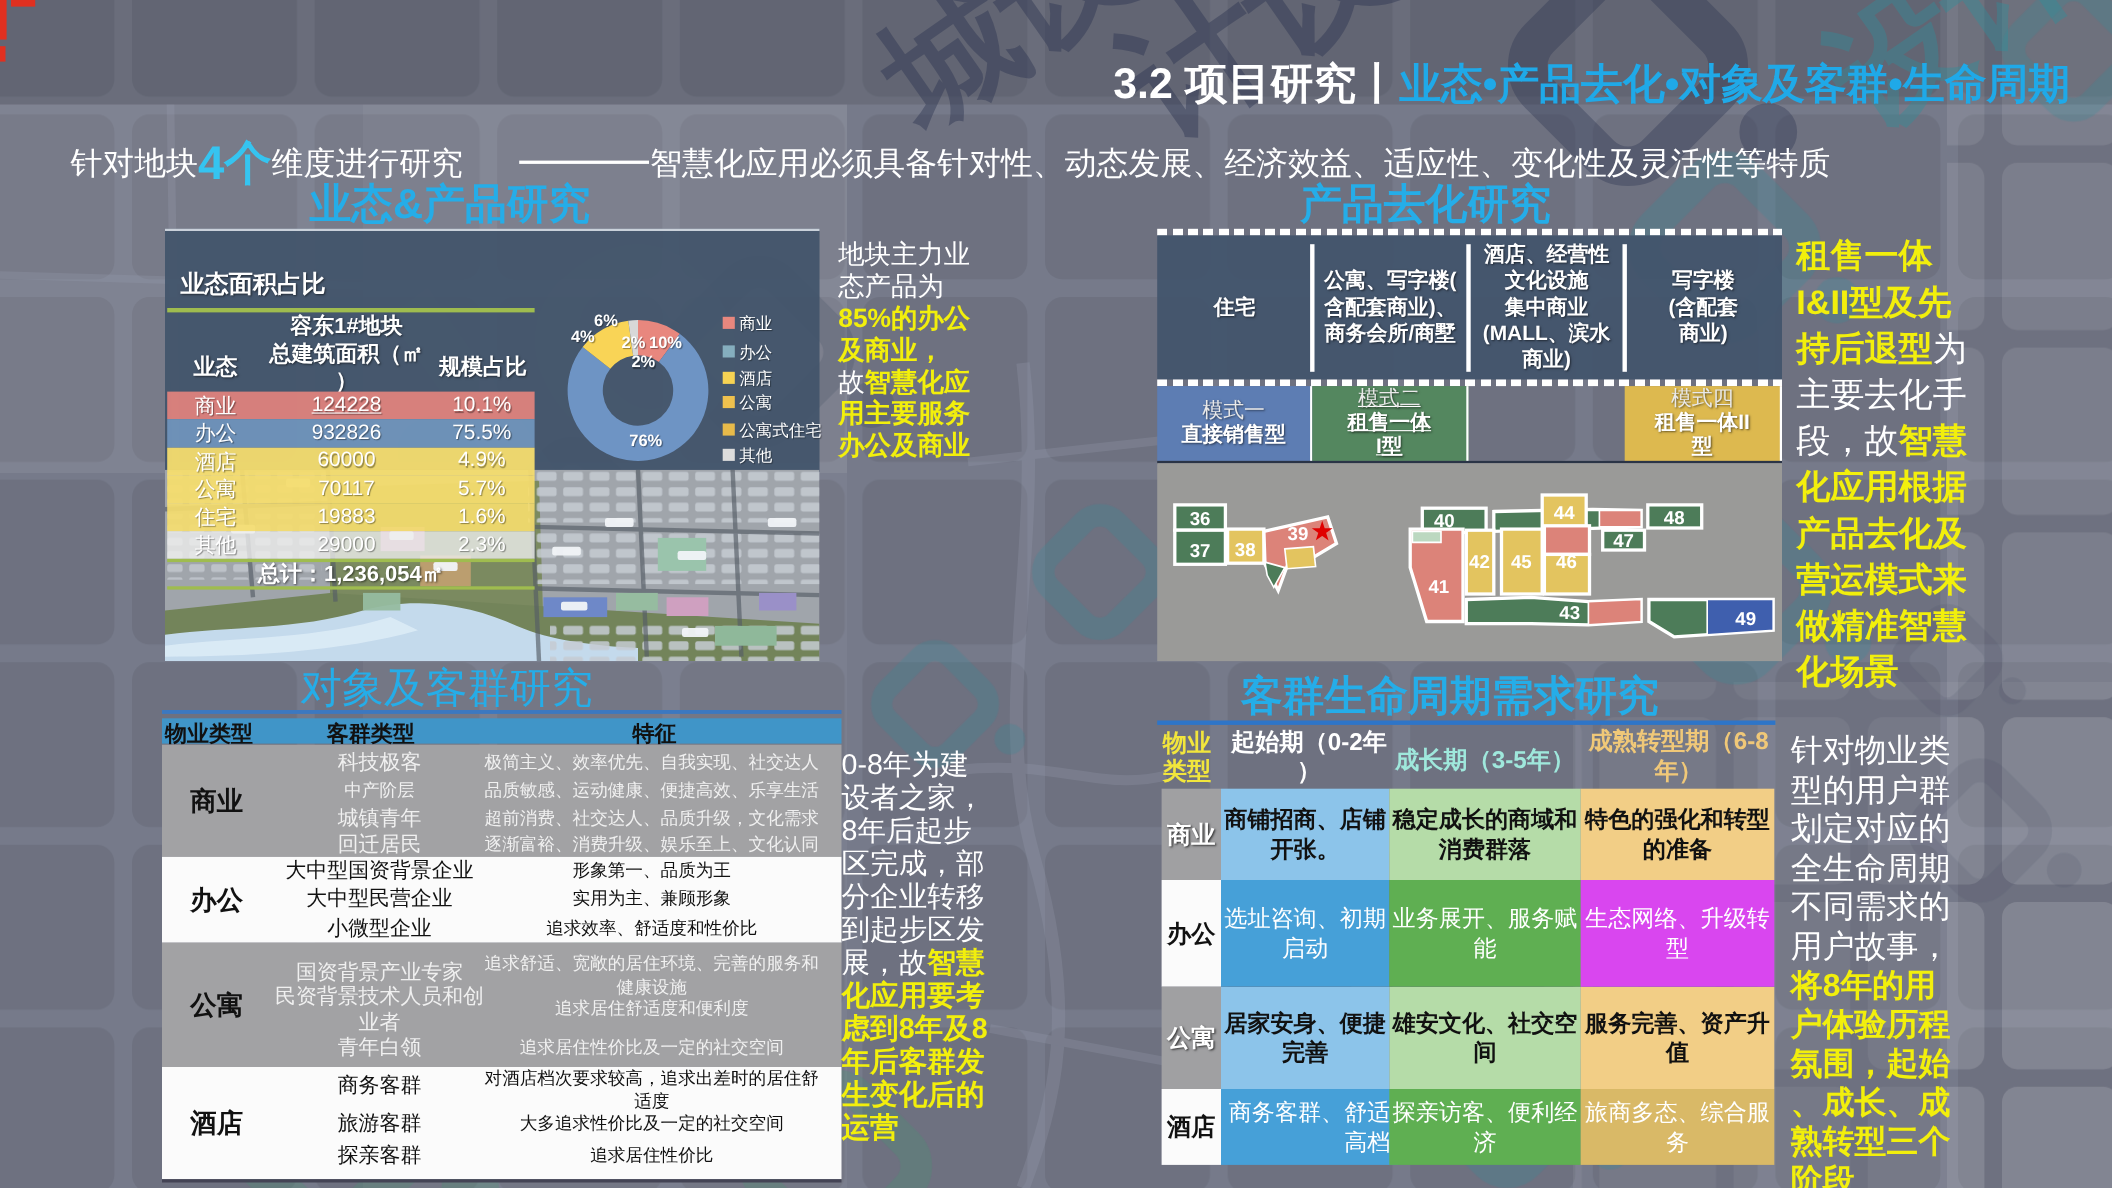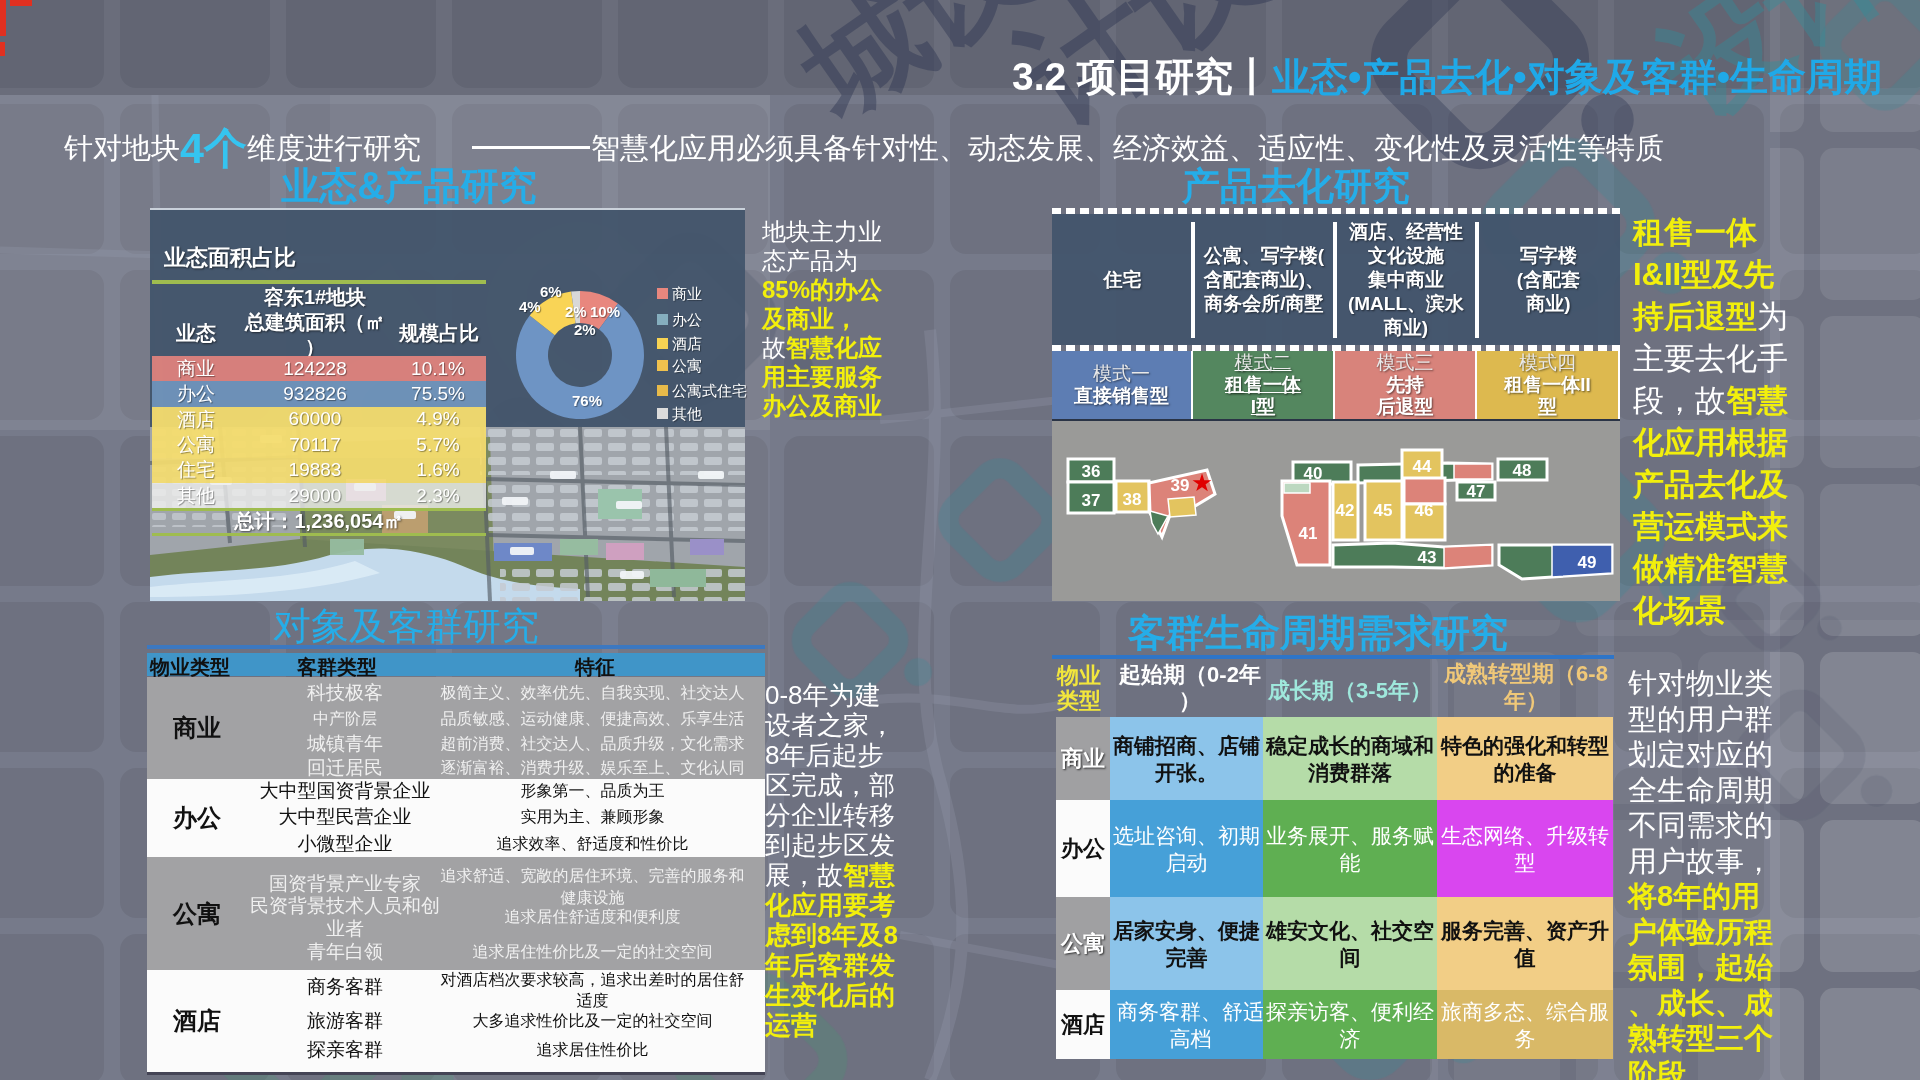--- a/index.html
+++ b/index.html
@@ -177,21 +177,21 @@
 <div class="abs" style="left:152px;top:280px;width:334px;height:4px;background:#9fbc4f;"></div>
 
 <div class="abs ctr w sh" style="left:152px;top:318px;width:88px;height:30px;font-size:20px;font-weight:bold;">业态</div>
 <div class="abs ctr w sh" style="left:240px;top:285px;width:150px;height:74px;font-size:20px;font-weight:bold;line-height:25px;">容东1#地块<br>总建筑面积（㎡<br>）</div>
 <div class="abs ctr w sh" style="left:390px;top:318px;width:98px;height:30px;font-size:20px;font-weight:bold;">规模占比</div>
 
 <div class="abs" style="left:152px;top:356px;width:334px;height:152px;">
 
 <div class="abs" style="left:0;top:0.0px;width:334px;height:25.4px;background:rgba(222,130,124,0.95);"></div>
 <div class="abs ctr w shs" style="left:0;top:0.0px;width:88px;height:25.4px;font-size:19px;">商业</div>
-<div class="abs ctr w shs" style="left:88px;top:0.0px;width:150px;height:25.4px;font-size:19px;">124228</div>
+<div class="abs ctr w shs" style="left:88px;top:0.0px;width:150px;height:25.4px;font-size:19px;text-decoration:underline;">124228</div>
 <div class="abs ctr w shs" style="left:238px;top:0.0px;width:96px;height:25.4px;font-size:19px;">10.1%</div>
 
 <div class="abs" style="left:0;top:25.4px;width:334px;height:25.4px;background:rgba(112,147,186,0.95);"></div>
 <div class="abs ctr w shs" style="left:0;top:25.4px;width:88px;height:25.4px;font-size:19px;">办公</div>
 <div class="abs ctr w shs" style="left:88px;top:25.4px;width:150px;height:25.4px;font-size:19px;">932826</div>
 <div class="abs ctr w shs" style="left:238px;top:25.4px;width:96px;height:25.4px;font-size:19px;">75.5%</div>
 
 <div class="abs" style="left:0;top:50.8px;width:334px;height:25.4px;background:rgba(244,220,110,0.95);"></div>
 <div class="abs ctr w shs" style="left:0;top:50.8px;width:88px;height:25.4px;font-size:19px;">酒店</div>
 <div class="abs ctr w shs" style="left:88px;top:50.8px;width:150px;height:25.4px;font-size:19px;">60000</div>
@@ -271,23 +271,20 @@
 <div class="abs" style="left:1052px;top:345px;width:568px;height:6px;background-image:repeating-linear-gradient(90deg,#fff 0 9px,transparent 9px 14px);"></div>
 
 <div class="abs ctr w sh" style="left:1052px;top:351px;width:141px;height:68px;background:#5d7db3;font-size:19px;line-height:22px;border-right:2px solid #fff;box-sizing:border-box;">
       <span style="display:block;width:100%;text-align:center;"><span style="font-weight:normal;color:#e9e9e9;">模式一</span><br><b>直接销售型</b></span>
     </div>
 
 <div class="abs ctr w sh" style="left:1193px;top:351px;width:142px;height:68px;background:#54875f;font-size:19px;line-height:22px;border-right:2px solid #fff;box-sizing:border-box;">
       <span style="display:block;width:100%;text-align:center;text-decoration:underline;"><span style="font-weight:normal;color:#e9e9e9;">模式二</span><br><b>租售一体</b><br><b>I型</b></span>
     </div>
 
-<div class="abs ctr w sh" style="left:1335px;top:351px;width:142px;height:68px;background:#d8837b;font-size:19px;line-height:22px;border-right:2px solid #fff;box-sizing:border-box;">
-      <span style="display:block;width:100%;text-align:center;"><span style="font-weight:normal;color:#e9e9e9;">模式三</span><br><b>先持</b><br><b>后退型</b></span>
-    </div>
 
 <div class="abs ctr w sh" style="left:1477px;top:351px;width:143px;height:68px;background:#ddb94f;font-size:19px;line-height:22px;border-right:2px solid #fff;box-sizing:border-box;">
       <span style="display:block;width:100%;text-align:center;"><span style="font-weight:normal;color:#e9e9e9;">模式四</span><br><b>租售一体II</b><br><b>型</b></span>
     </div>
 <div class="abs" style="left:1052px;top:419px;width:568px;height:3px;background:#2a3446;"></div>
 
 <div class="abs" style="left:1052px;top:421px;width:568px;height:180px;background:#9a9a98;"></div>
 <svg class="abs" style="left:1052px;top:421px" width="568" height="180" viewBox="0 0 568 180">
 <g stroke="#fff" stroke-width="3" font-family="'Liberation Sans',sans-serif" font-weight="bold" font-size="17" text-anchor="middle">
 
@@ -418,19 +415,19 @@
 <div class="abs ctr" style="left:1110px;top:800px;width:153px;height:97px;background:#46a0d8;color:#fff;font-size:21px;font-weight:normal;line-height:27px;">选址咨询、初期<br>启动</div>
 <div class="abs ctr" style="left:1263px;top:800px;width:174px;height:97px;background:#5faf52;color:#fff;font-size:21px;font-weight:normal;line-height:27px;">业务展开、服务赋<br>能</div>
 <div class="abs ctr" style="left:1437px;top:800px;width:176px;height:97px;background:#d946ef;color:#fff;font-size:21px;font-weight:normal;line-height:27px;">生态网络、升级转<br>型</div>
 
 <div class="abs ctr" style="left:1056px;top:897px;width:54px;height:93px;background:#a0a0a2;color:#fff;font-size:22px;font-weight:bold;text-shadow:1px 1px 2px rgba(0,0,0,.7);">公寓</div>
 <div class="abs ctr" style="left:1263px;top:897px;width:174px;height:93px;background:#b5dca8;color:#111;font-size:21px;font-weight:bold;line-height:27px;">雄安文化、社交空<br>间</div>
 <div class="abs ctr" style="left:1110px;top:897px;width:153px;height:93px;background:#8cc4ea;color:#111;font-size:21px;font-weight:bold;line-height:27px;">居家安身、便捷<br>完善</div>
 <div class="abs ctr" style="left:1437px;top:897px;width:176px;height:93px;background:#f2ce86;color:#111;font-size:21px;font-weight:bold;line-height:27px;">服务完善、资产升<br>值</div>
 
 <div class="abs ctr" style="left:1056px;top:990px;width:54px;height:69px;background:#fbfbfb;color:#111;font-size:22px;font-weight:bold;">酒店</div>
-<div class="abs ctr" style="left:1110px;top:990px;width:161px;height:69px;background:#46a0d8;color:#fff;font-size:21px;font-weight:normal;line-height:27px;">商务客群、舒适<br>高档</div>
+<div class="abs ctr" style="left:1110px;top:990px;width:161px;height:69px;background:#46a0d8;color:#fff;font-size:21px;font-weight:normal;line-height:27px;text-align:right;">商务客群、舒适<br>高档</div>
 <div class="abs ctr" style="left:1263px;top:990px;width:174px;height:69px;background:#5faf52;color:#fff;font-size:21px;font-weight:normal;line-height:27px;">探亲访客、便利经<br>济</div>
 <div class="abs ctr" style="left:1437px;top:990px;width:176px;height:69px;background:#d9b967;color:#fff;font-size:21px;font-weight:normal;line-height:27px;">旅商多态、综合服<br>务</div>
 
 <div class="abs" style="left:1628px;top:666px;width:235px;font-size:29px;line-height:35.5px;color:#fff;">针对物业类<br>型的用户群<br>划定对应的<br>全生命周期<br>不同需求的<br>用户故事，<br><span class="yel">将8年的用<br>户体验历程<br>氛围，起始<br>、成长、成<br>熟转型三个<br>阶段</span></div>
 
 </div>
 
 </body></html>

